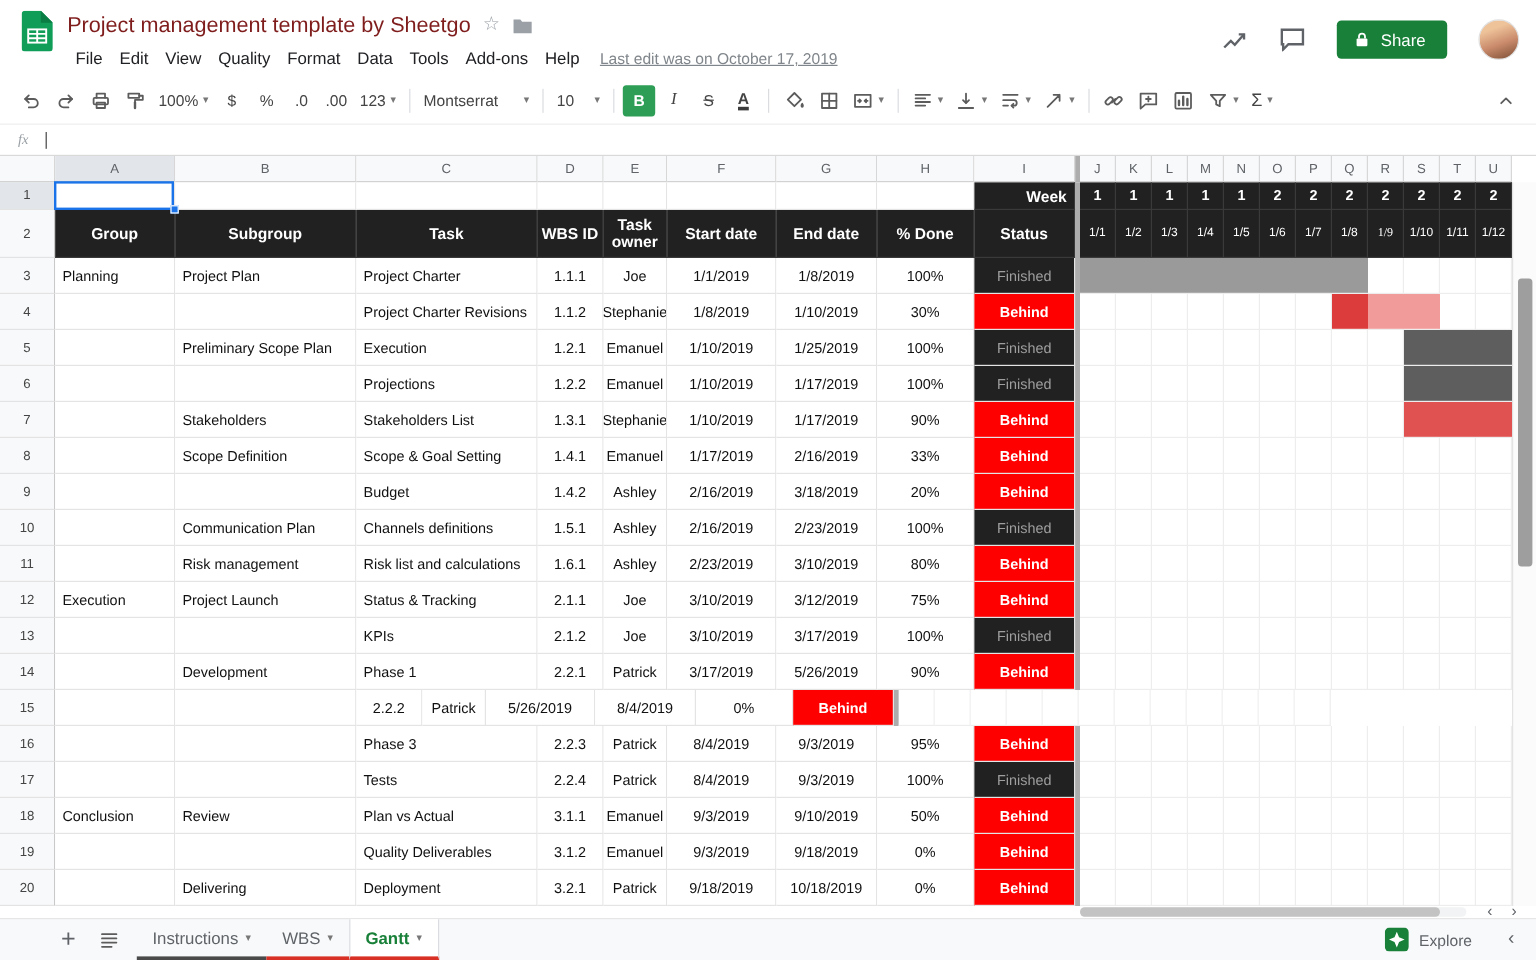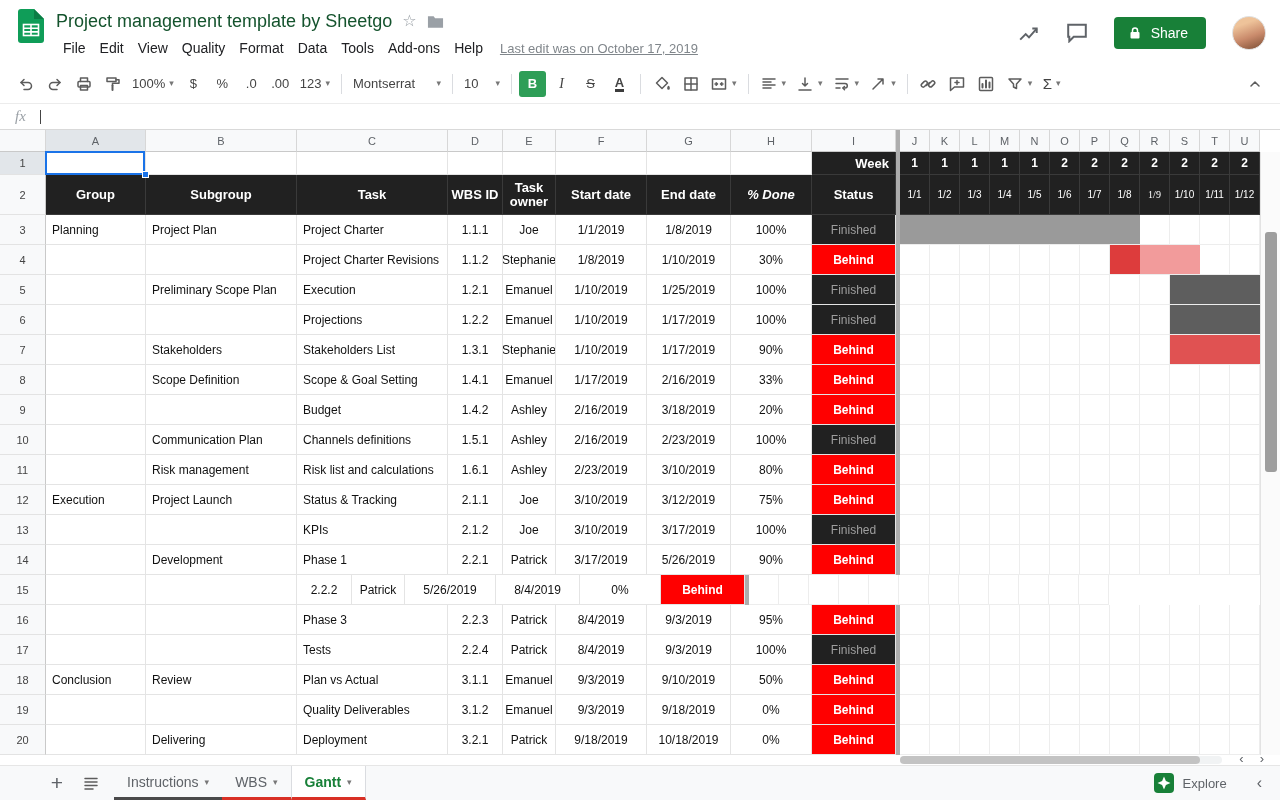--- a/index.html
+++ b/index.html
@@ -4,21 +4,21 @@
 <style>
   *{box-sizing:border-box;margin:0;padding:0}
   html,body{width:1280px;height:800px;overflow:hidden;background:#fff;
     font-family:"Liberation Sans","DejaVu Sans",sans-serif;-webkit-font-smoothing:antialiased}
 
   
   .titlebar{height:64px;display:flex;align-items:flex-start;padding:7px 14px 0 10px}
   .logo-wrap{margin:2px 12px 0 8px;flex:none}
   .title-col{display:flex;flex-direction:column;min-width:0}
   .title-row{display:flex;align-items:center;height:28px;gap:10px}
-  .doc-title{font-size:18px;color:#14532d;white-space:nowrap}
+  .doc-title{font-size:18px;color:#7f1d1d;white-space:nowrap}
   .star-ic{font-size:16px;color:#9aa0a6;line-height:1}
   .menu-row{display:flex;align-items:center;height:26px;font-size:14px;color:#202124}
   .menu-item{padding:2px 7px;border-radius:3px;cursor:pointer;white-space:nowrap}
   .last-edit{margin-left:10px;font-size:13px;color:#80868b;text-decoration:underline;white-space:nowrap}
   .tb-right{margin-left:auto;display:flex;align-items:center;gap:26px;height:50px;padding-top:2px}
   .tb-ic{color:#5f6368}
   .share-btn{display:flex;align-items:center;gap:9px;background:#188038;color:#fff;
     font-size:14px;padding:8px 18px 8px 14px;border-radius:4px;cursor:pointer;white-space:nowrap}
   .avatar{width:34px;height:34px;border-radius:50%;
     background:linear-gradient(160deg,#eec39a 25%,#c98a6b 60%,#7a4c33 100%);border:1px solid #e0e0e0}
@@ -33,21 +33,21 @@
   .bold-btn{background:#2e9e57;color:#fff;font-weight:bold;width:26px}
   .italic-btn{font-style:italic;font-family:"Liberation Serif",serif;font-size:14px}
   .strike-btn{text-decoration:line-through}
   .texta{border-bottom:3px solid #3c3c3c;line-height:13px;font-weight:bold}
   .font-sel{width:96px;justify-content:space-between;font-size:13px}
   .size-sel{width:44px;justify-content:space-between}
   .tb-collapse{margin-left:auto}
 
   
   .formulabar{height:26px;display:flex;align-items:center;border-bottom:1px solid #d9d9d9;background:#fff}
-  .fx{font-family:"Liberation Serif",serif;font-style:italic;color:#9aa0a6;font-size:15px;margin-left:15px}
+  .fx{font-family:"Liberation Serif",serif;font-style:italic;color:#9aa0a6;font-size:12px;margin-left:15px}
   .fcaret{width:1px;height:14px;background:#444;margin-left:14px}
   .finput{flex:1;height:100%}
 
   
   .grid{position:relative;width:1280px;height:635px;background:#fff}
   .hrow{display:flex;width:1260px;height:22px}
   .hcell{height:22px;background:#f8f9fa;border-right:1px solid #d7d7d7;border-bottom:1px solid #c9c9c9;
     display:flex;align-items:center;justify-content:center;font-size:11px;color:#5f6368;flex:none}
   .hcell.sel,.rownum.sel{background:#e2e6ea}
   .row{display:flex;width:1260px;height:30px}
@@ -348,21 +348,21 @@
       </div>
       <div class="row r2">
         <div class="rownum">2</div>
         <div class="cell dark hdr" style="width: 100px;">Group</div>
         <div class="cell dark hdr" style="width: 151px;">Subgroup</div>
         <div class="cell dark hdr" style="width: 151px;">Task</div>
         <div class="cell dark hdr" style="width: 55px;">WBS ID</div>
         <div class="cell dark hdr" style="width: 53px;">Task owner</div>
         <div class="cell dark hdr" style="width: 91px;">Start date</div>
         <div class="cell dark hdr" style="width: 84px;">End date</div>
-        <div class="cell dark hdr" style="width: 81px; font-style: italic;">% Done</div>
+        <div class="cell dark hdr" style="width: 81px;">% Done</div>
         <div class="cell dark hdr" style="width: 84px;">Status</div>
         <div class="freeze"></div>
         <div class="cell dark wkdate" style="width: 30px;">1/1</div>
         <div class="cell dark wkdate" style="width: 30px;">1/2</div>
         <div class="cell dark wkdate" style="width: 30px;">1/3</div>
         <div class="cell dark wkdate" style="width: 30px;">1/4</div>
         <div class="cell dark wkdate" style="width: 30px;">1/5</div>
         <div class="cell dark wkdate" style="width: 30px;">1/6</div>
         <div class="cell dark wkdate" style="width: 30px;">1/7</div>
         <div class="cell dark wkdate" style="width: 30px;">1/8</div>

